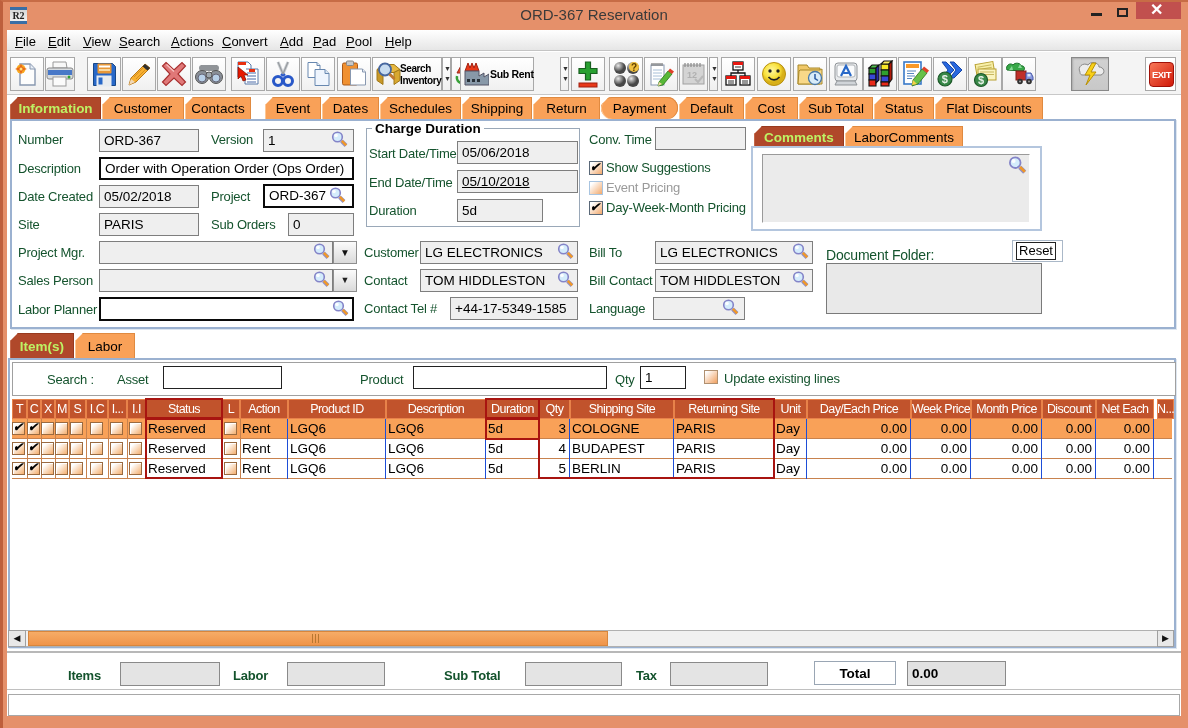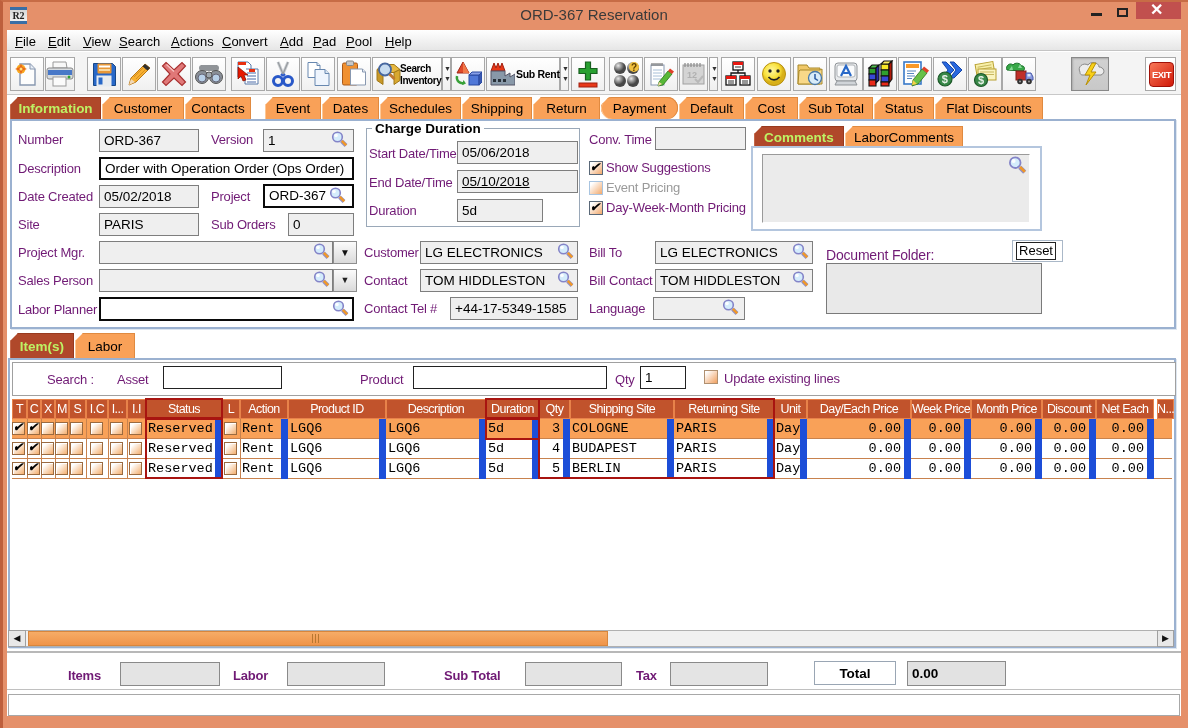--- a/index.html
+++ b/index.html
@@ -1,31 +1,31 @@
 <!DOCTYPE html>
 <html><head>
 <meta charset="utf-8">
 <style>
 * { margin:0; padding:0; box-sizing:border-box; }
 html,body { width:1188px; height:728px; overflow:hidden; }
 body { position:relative; background:#E5906A; font-family:"Liberation Sans",sans-serif; font-size:13px; color:#000; }
 .abs { position:absolute; }
-.lbl { position:absolute; font-size:13px; letter-spacing:-0.2px; color:#701a75; white-space:nowrap; }
+.lbl { position:absolute; font-size:13px; letter-spacing:-0.2px; color:#14532d; white-space:nowrap; }
 .fld { position:absolute; background:#EFEFEF; border:1.5px solid #7E7E7E; font-size:13.5px; padding:3px 0 0 4px; white-space:nowrap; overflow:hidden; }
 .wfld { position:absolute; background:#FFFFFF; border:2px solid #0A0A0A; font-size:13.5px; padding:2px 0 0 4px; white-space:nowrap; overflow:hidden; }
 .mag { position:absolute; width:18px; height:18px; }
 .tab { position:absolute; height:22px; background:#F9A158; clip-path:polygon(8px 0,100% 0,100% 100%,0 100%,0 8px); color:#000; font-size:13.5px; text-align:center; padding-top:4px; box-shadow:inset 0 1px 0 #E08A40, inset -1px 0 0 #E08A40, inset 1px 0 0 #FDC896; }
 .tabsel { background:#B0482A; color:#bef264; font-weight:bold; box-shadow:inset 0 1px 0 #983A1E, inset -1px 0 0 #983A1E, inset 1px 0 0 #C4684A; }
 .panel { position:absolute; background:#FFFFFF; border:2px solid #9BB1D0; box-shadow:inset 0 0 0 1px #FFFFFF, 1px 1px 0 #DDE6F0; }
 .cb { position:absolute; width:14px; height:14px; background:linear-gradient(135deg,#FFFFFF 15%,#F2A96C); border:1.5px solid #5A6878; }
 .cbk { position:absolute; left:0px; top:-2px; font-size:12px; font-weight:bold; font-style:italic; }
 .tb { position:absolute; top:57px; width:31px; height:34px; background:linear-gradient(#FFFFFF,#F0F0F0); border:1px solid #A8A8A8; }
 .tb svg { position:absolute; left:50%; top:50%; transform:translate(-50%,-50%); }
 .hdr { position:absolute; top:399px; height:20px; background:#C1532C; color:#FFF; font-size:12.5px; letter-spacing:-0.55px; text-align:center; padding-top:2.5px; box-shadow:inset 0 0 0 1px #E8824A; overflow:hidden; white-space:nowrap; }
-.cell { position:absolute; height:20px; font-size:13.5px; padding:2px 0 0 2px; border-right:7px solid #1d4ed8; white-space:nowrap; overflow:hidden;font-family:Liberation Mono, monospace; }
+.cell { position:absolute; height:20px; font-size:13.5px; padding:2px 0 0 2px; border-right:1px solid #1d4ed8; white-space:nowrap; overflow:hidden; }
 .num { text-align:right; padding-right:3px; }
 .rbox { position:absolute; border:2px solid #A81410; }
 .tcb { position:absolute; width:13px; height:13px; border:1px solid #9A6A40; background:linear-gradient(135deg,#FFFFFF 20%,#F4B377 95%); box-shadow:inset 1px 1px 0 #FFF; }
 body::before{content:"";position:absolute;left:0;top:0;width:1188px;height:728px;border:2px solid #C76C46;border-left:3px solid #BE5F3C;pointer-events:none;z-index:50;}
 </style>
 </head>
 <body>
 
 <div class="abs" style="left:0;top:0;width:1188px;height:30px;background:#E5906A;"></div>
 <div class="abs" style="left:10px;top:7px;width:17px;height:17px;background:linear-gradient(#D8D8D8,#F0F0F0);border-top:3px solid #3A6EA5;border-bottom:3px solid #3A6EA5;color:#222;font-size:10px;font-weight:bold;text-align:center;line-height:11px;font-family:'Liberation Serif',serif;">R2</div>
@@ -156,21 +156,21 @@
     <svg width="28" height="28" viewBox="0 0 28 28">
       <path d="M9 2l6 11H3z" fill="#E04828" stroke="#A02818"></path>
       <path d="M9 2l6 11H9z" fill="#F07848"></path>
       <path d="M3 16c-1 5 3 8 7 7" stroke="#38A038" stroke-width="2.4" fill="none"></path>
       <path d="M8 25l4-1.5-2.5-3.5z" fill="#38A038"></path>
       <rect x="15" y="15" width="10" height="10" fill="#5078D8" stroke="#2848A0"></rect>
       <path d="M15 15l3-3h10l-3 3z" fill="#88A0E8" stroke="#2848A0"></path>
       <path d="M25 15l3-3v10l-3 3z" fill="#3858B0" stroke="#2848A0"></path>
     </svg>
   </div>
-<div class="tb" style="left:486px;width:74px;">
+<div class="tb" style="left:460px;width:74px;">
     <svg style="left:2px;transform:translate(0,-50%);" width="26" height="26" viewBox="0 0 26 26">
       <path d="M2 10l3-8 2 5 2-5 2 5 2-5 3 8z" fill="#E83818" stroke="#A02010"></path>
       <path d="M2 10h14v5l5-3v4l5-3v11H2z" fill="#8898A8" stroke="#556"></path>
       <path d="M4 18h3v3H4zM9 18h3v3H9zM14 18h3v3h-3z" fill="#283038"></path>
     </svg>
     <div class="abs" style="left:29px;top:10px;font-size:10.5px;font-weight:bold;letter-spacing:-0.3px;white-space:nowrap;">Sub Rent</div>
   </div>
 <div class="tb" style="left:560px;width:9px;">
     <div class="abs" style="left:1px;top:6px;font-size:7px;line-height:10px;color:#333;">▼<br>▼</div>
   </div>

